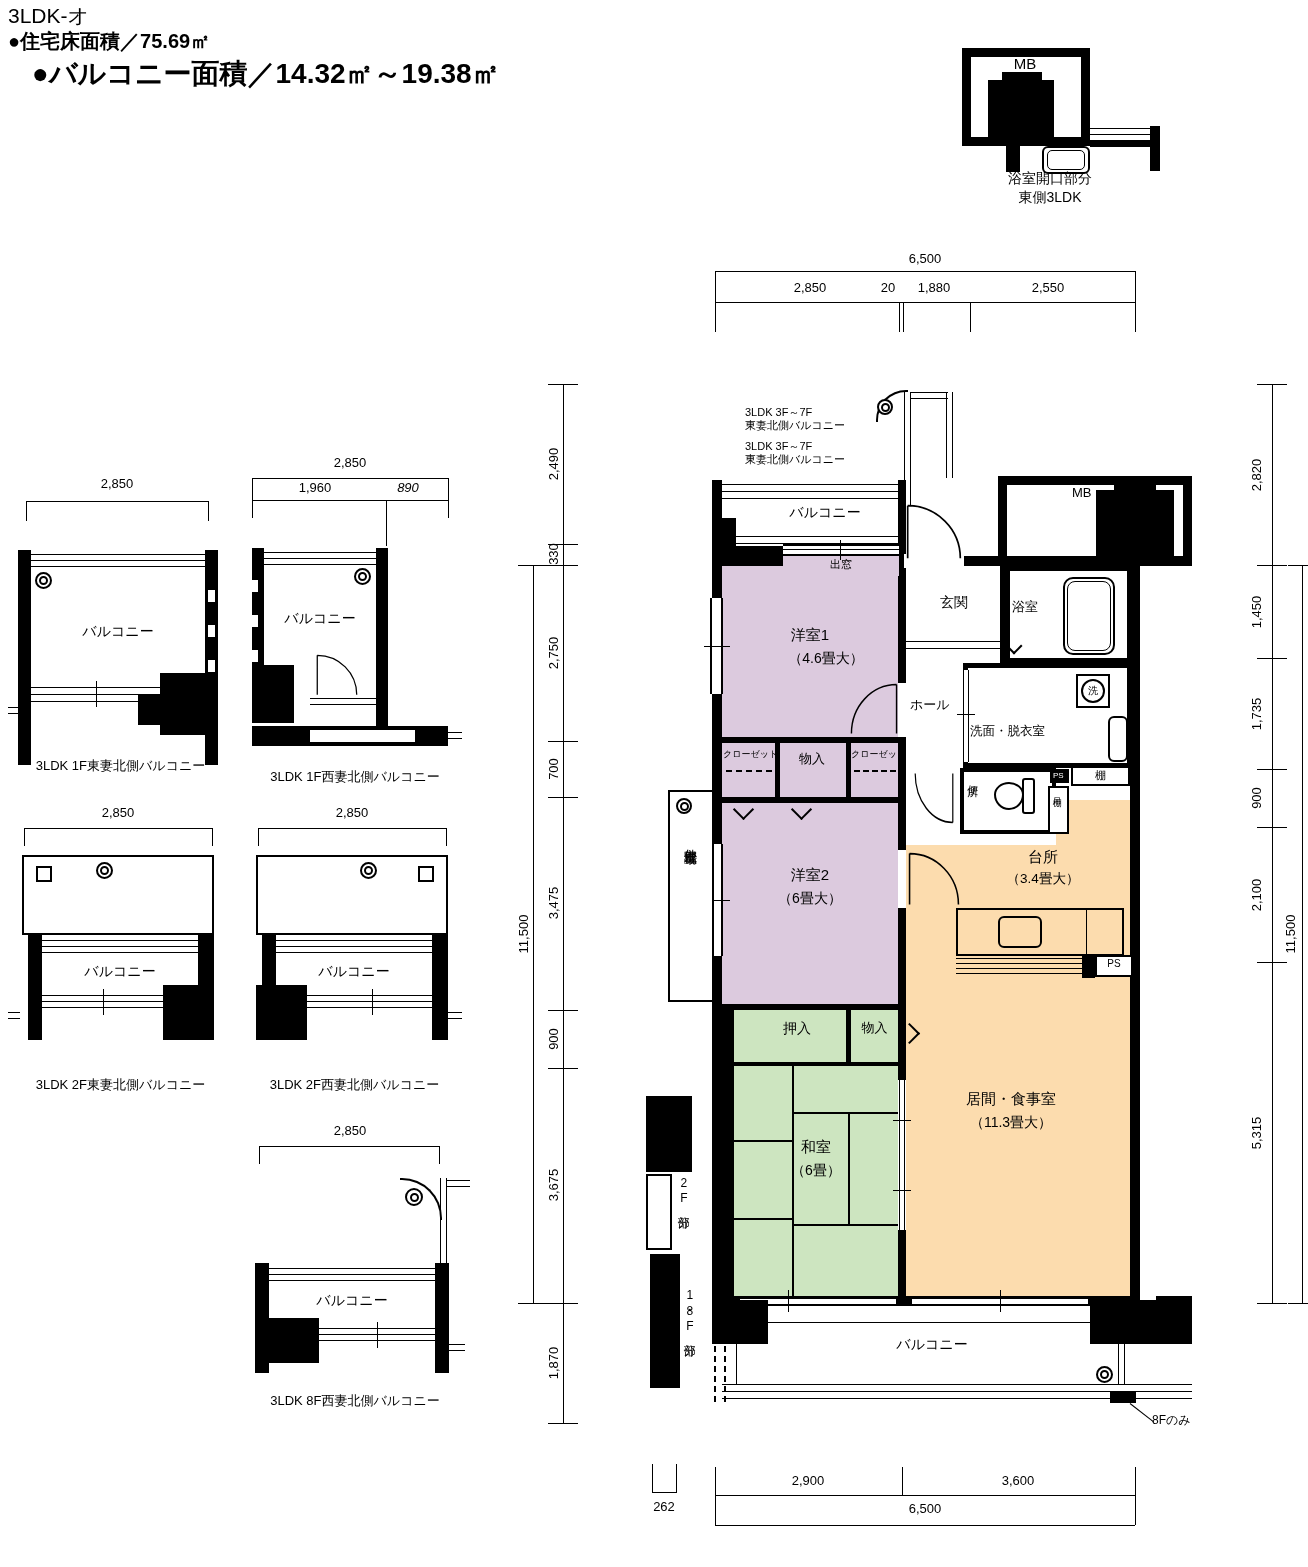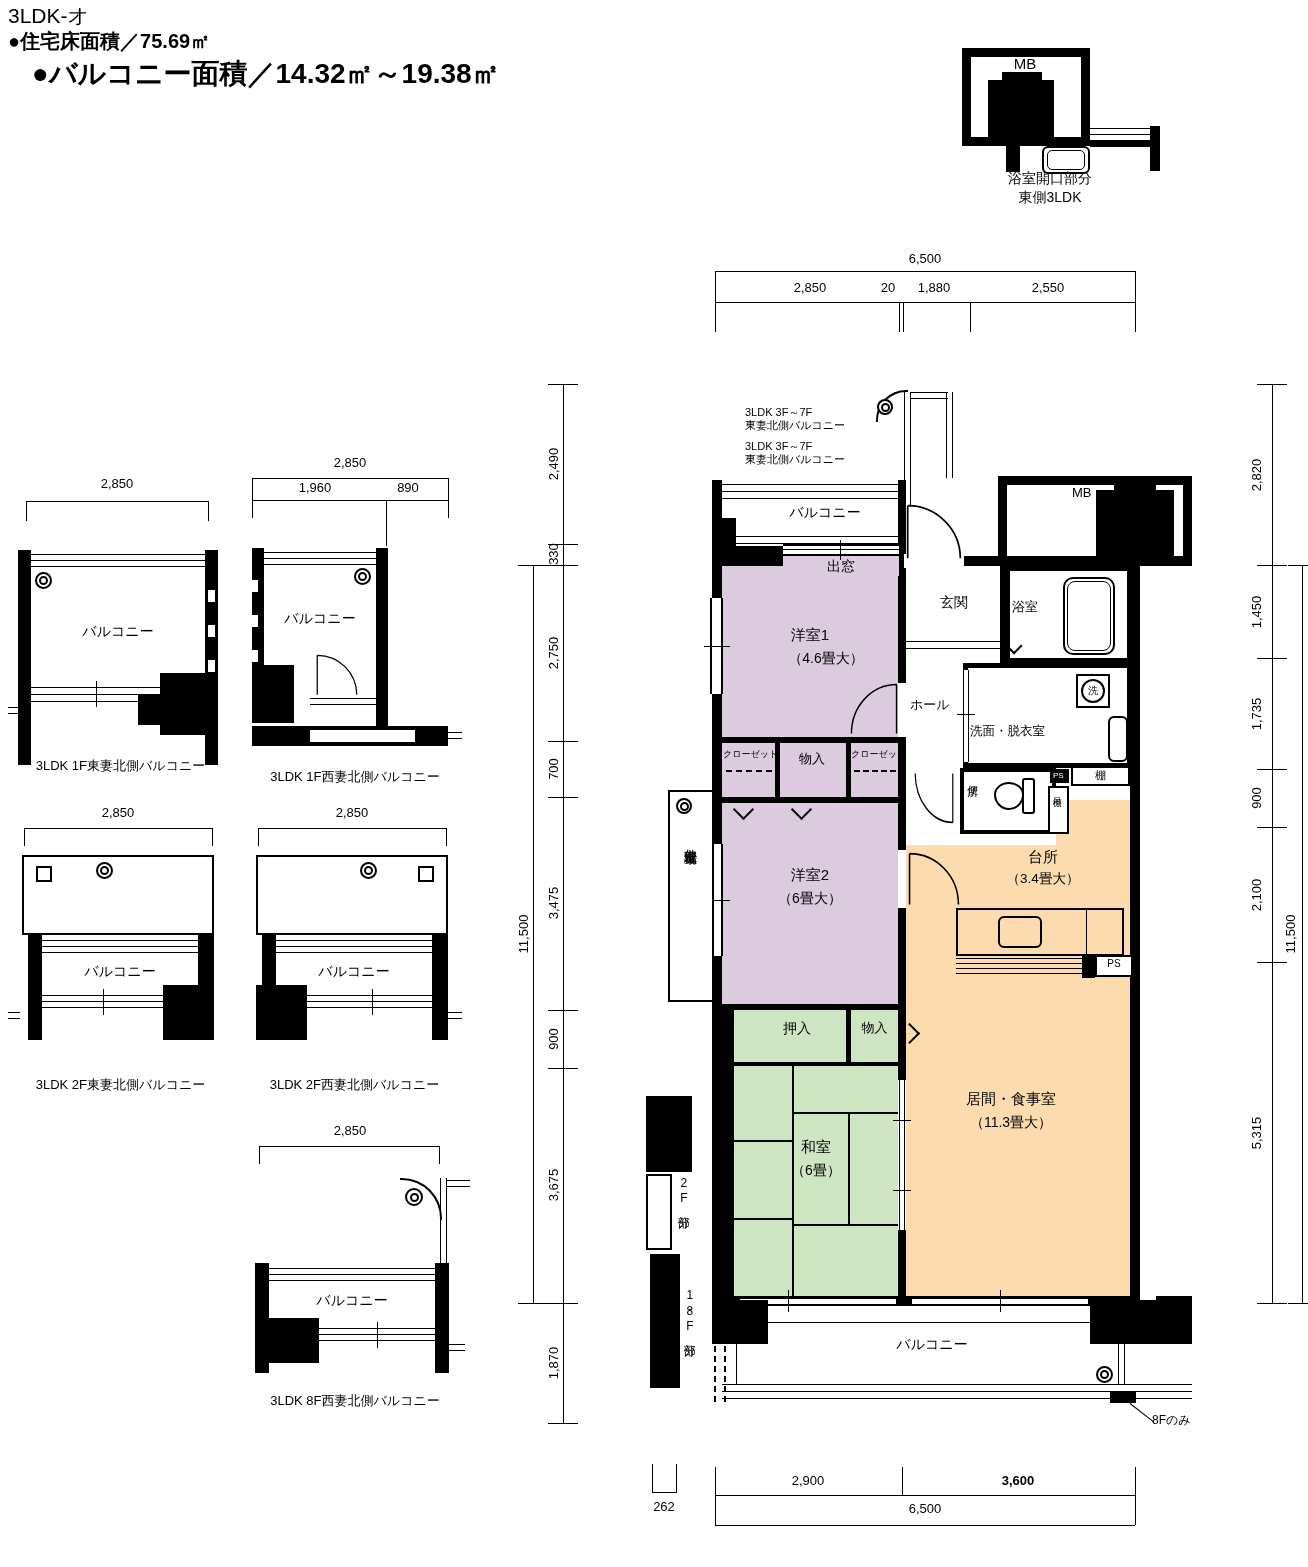--- a/index.html
+++ b/index.html
@@ -110,21 +110,21 @@
   <div class="vdim" style="left:1214px;top:1125px;">5,315</div>
   <div class="vl" style="left:1302px;top:565px;height:738px;"></div>
   <div class="hl" style="left:1288px;top:565px;width:20px;"></div>
   <div class="hl" style="left:1288px;top:1303px;width:20px;"></div>
   <div class="vdim" style="left:1248px;top:926px;">11,500</div>
 
   <div class="vl" style="left:715px;top:1467px;height:58px;"></div>
   <div class="vl" style="left:902px;top:1467px;height:28px;"></div>
   <div class="vl" style="left:1135px;top:1467px;height:58px;"></div>
   <div class="lb ctr dim" style="left:758px;top:1474px;width:100px;">2,900</div>
-  <div class="lb ctr dim" style="left:968px;top:1474px;width:100px;font-weight:bold;">3,600</div>
+  <div class="lb ctr dim" style="left:968px;top:1474px;width:100px;">3,600</div>
   <div class="hl" style="left:715px;top:1495px;width:420px;"></div>
   <div class="lb ctr dim" style="left:875px;top:1502px;width:100px;">6,500</div>
   <div class="hl" style="left:715px;top:1525px;width:420px;"></div>
   <div class="vl" style="left:652px;top:1464px;height:28px;"></div>
   <div class="vl" style="left:676px;top:1464px;height:28px;"></div>
   <div class="hl" style="left:652px;top:1492px;width:25px;"></div>
   <div class="lb ctr dim" style="left:634px;top:1500px;width:60px;">262</div>
 
   <div class="fill" style="left:722px;top:560px;width:176px;height:177px;background:var(--western-room);"></div>
   <div class="fill" style="left:722px;top:743px;width:176px;height:54px;background:var(--western-room);"></div>
@@ -189,21 +189,21 @@
   </div>
   <div class="lb" style="left:745px;top:440px;font-size:11px;">
     <span>3LDK 3F～7F</span><br>
     <span>東妻北側バルコニー</span>
   </div>
 
   <div class="winh" style="left:783px;top:544px;width:116px;height:12px;"></div>
   <div class="hl" style="left:783px;top:549px;width:116px;"></div>
   <div class="fill" style="left:783px;top:556px;width:116px;height:20px;background:var(--western-room);"></div>
   <div class="vl" style="left:840px;top:540px;height:20px;"></div>
-  <div class="lb ctr" style="left:806px;top:558px;width:70px;font-size:14px;">出窓</div>
+  <div class="lb ctr" style="left:806px;top:558px;width:70px;font-size:11px;">出窓</div>
 
   <div class="fill" style="left:904px;top:554px;width:60px;height:14px;background:#fff;"></div>
   <svg class="door" viewBox="0 0 100 100" preserveAspectRatio="none" style="left:906px;top:504px;width:56px;height:56px;">
       <path d="M3,97 L3,3 M3,3 A94,94 0 0 1 97,97"></path>
     </svg>
 
   <div class="winv" style="left:710px;top:598px;width:13px;height:96px;"></div>
   <div class="hl" style="left:704px;top:646px;width:26px;"></div>
   <div class="winv" style="left:710px;top:844px;width:13px;height:112px;"></div>
   <div class="hl" style="left:704px;top:900px;width:26px;"></div>
@@ -350,21 +350,21 @@
     <div class="vl" style="left:88px;top:226px;height:26px;"></div>
     <div class="hl" style="left:0px;top:252px;width:10px;"></div>
     <div class="hl" style="left:0px;top:258px;width:10px;"></div>
     <div class="lb ctr" style="left:0px;top:304px;width:225px;font-size:13px;position:absolute;">3LDK 1F東妻北側バルコニー</div>
   </div>
 
   <div class="abs" style="left:240px;top:440px;width:230px;height:350px;">
     <div class="lb ctr dim" style="left:60px;top:16px;width:100px;position:absolute;">2,850</div>
     <div class="hl" style="left:12px;top:38px;width:196px;"></div>
     <div class="lb ctr dim" style="left:25px;top:41px;width:100px;position:absolute;">1,960</div>
-    <div class="lb ctr dim" style="left:138px;top:41px;width:60px;position:absolute;">890</div>
+    <div class="lb ctr dim" style="left:138px;top:41px;width:60px;position:absolute;font-style:italic;">890</div>
     <div class="hl" style="left:12px;top:60px;width:196px;"></div>
     <div class="vl" style="left:12px;top:38px;height:40px;"></div>
     <div class="vl" style="left:208px;top:38px;height:40px;"></div>
     <div class="vl" style="left:146px;top:60px;height:46px;"></div>
     <div class="w" style="left:12px;top:108px;width:12px;height:172px;"></div>
     <div class="w" style="left:136px;top:108px;width:12px;height:190px;"></div>
     <div class="hl" style="left:24px;top:112px;width:112px;"></div>
     <div class="hl" style="left:24px;top:118px;width:112px;"></div>
     <div class="hl" style="left:24px;top:124px;width:112px;"></div>
     <div class="drain" style="left:114px;top:128px;width:17px;height:17px;"></div>

